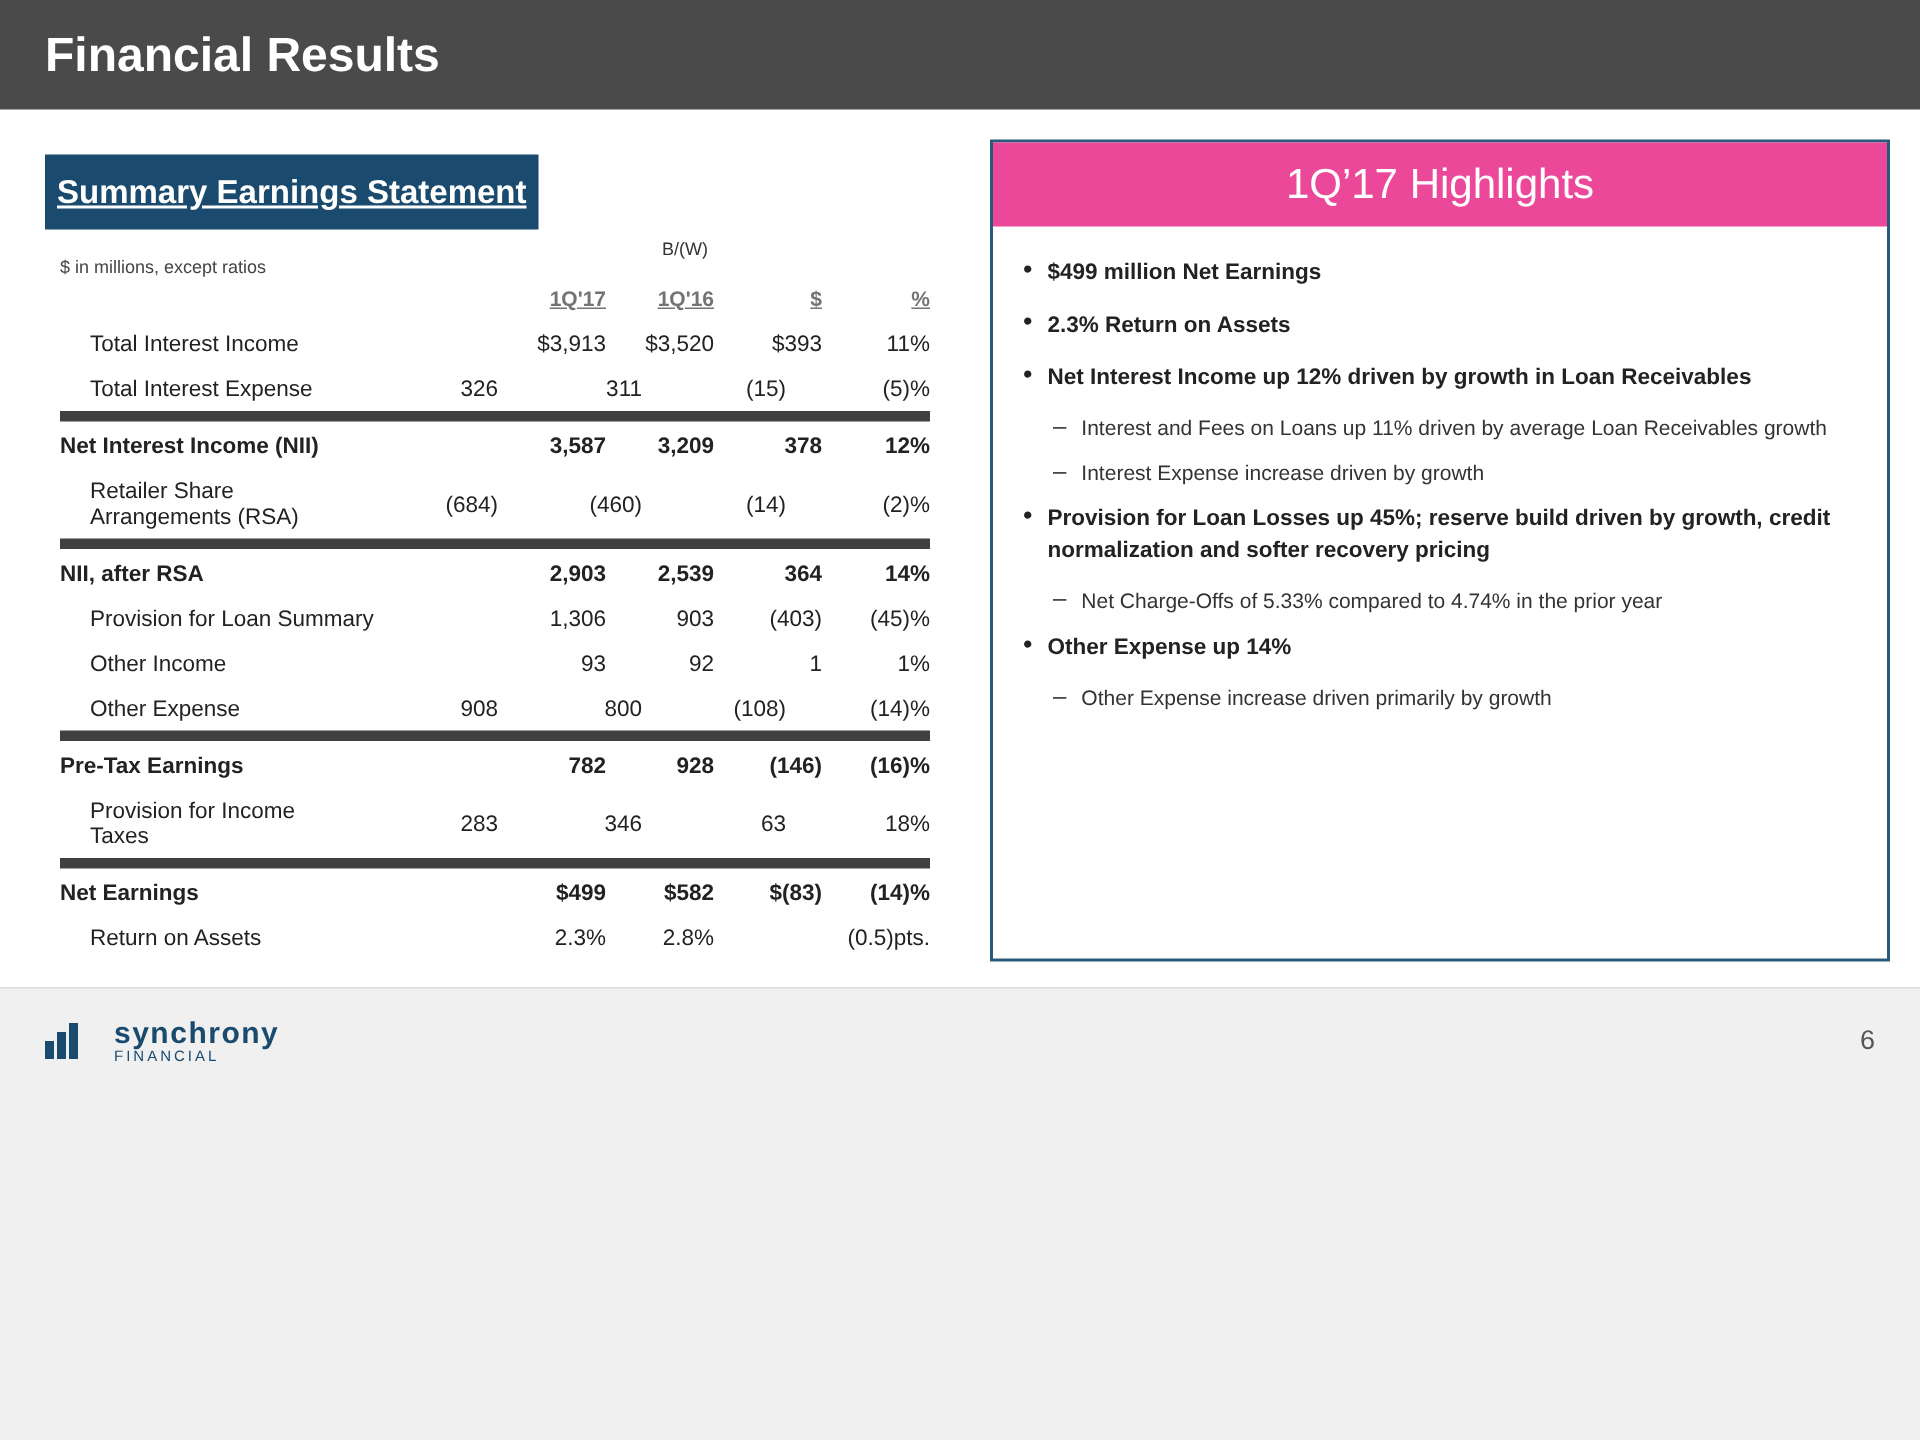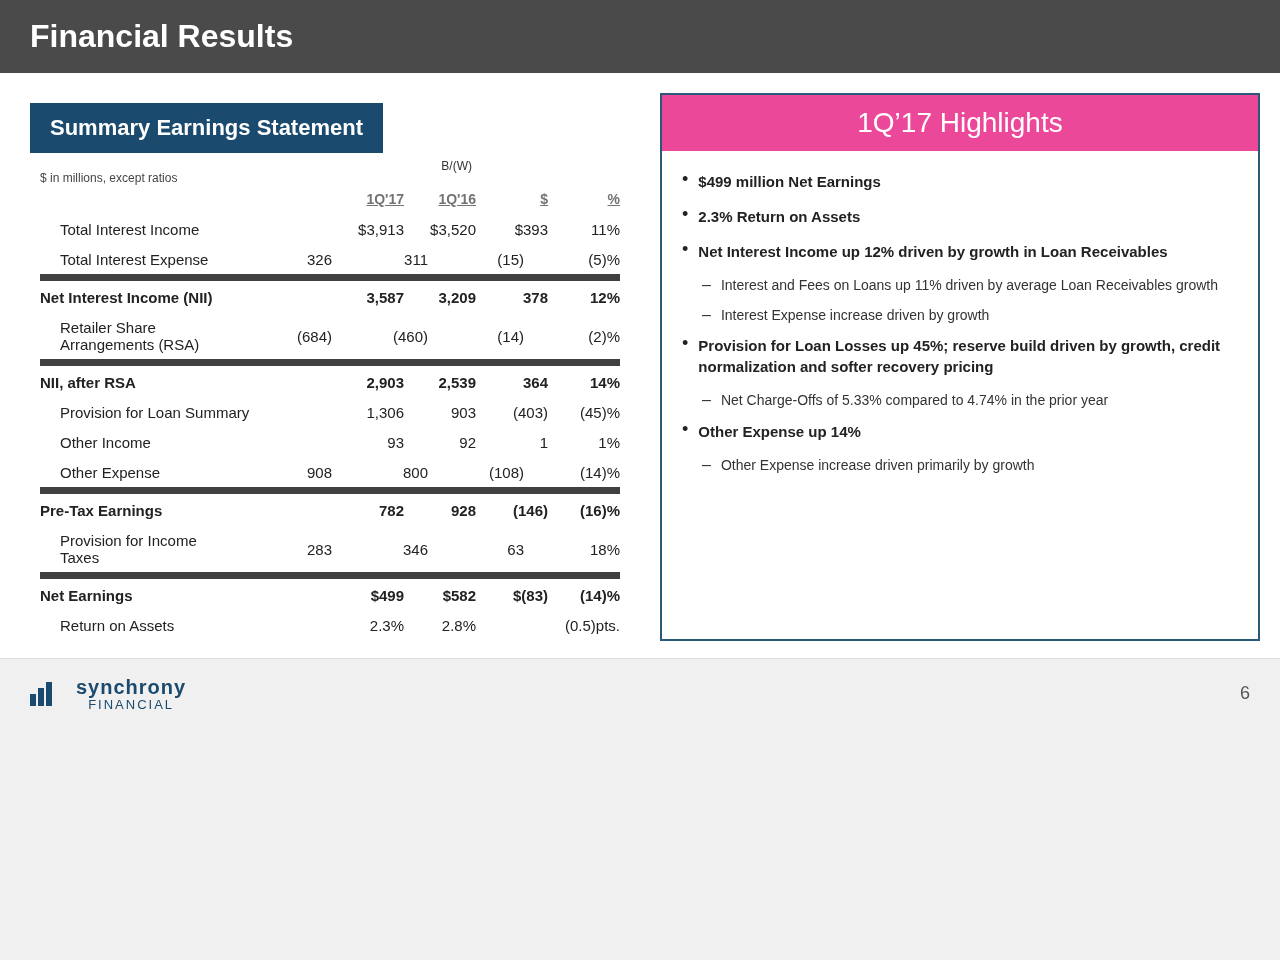--- a/index.html
+++ b/index.html
@@ -44,23 +44,24 @@
     .left-panel {
       flex: 0 0 620px;
       padding: 10px 10px 10px 10px;
     }
 
     .summary-title-box {
       background: #1a4a6e;
       color: #ffffff;
       font-size: 22px;
       font-weight: bold;
-      padding: 12px 20px;
+      padding: 12px 8px;
       display: inline-block;
       margin-bottom: 18px;
+      text-decoration: underline;
     }
 
     .table-area {
       position: relative;
       padding: 0 10px;
     }
 
     .col-heads-row {
       display: flex;
       font-size: 14px;
@@ -195,26 +196,25 @@
       background: #1a4a6e;
       width: 6px;
     }
     .logo-text-main {
       font-size: 20px;
       font-weight: bold;
       color: #1a4a6e;
       letter-spacing: 1px;
     }
     .logo-text-sub {
-      font-size: 13px;
+      font-size: 10px;
       color: #1a4a6e;
       letter-spacing: 2px;
       display: block;
       margin-top: -2px;
-      text-align: center;
     }
     .page-number {
       font-size: 18px;
       color: #555;
     }
   </style>
 </head>
 <body>
 
 <div class="slide">

